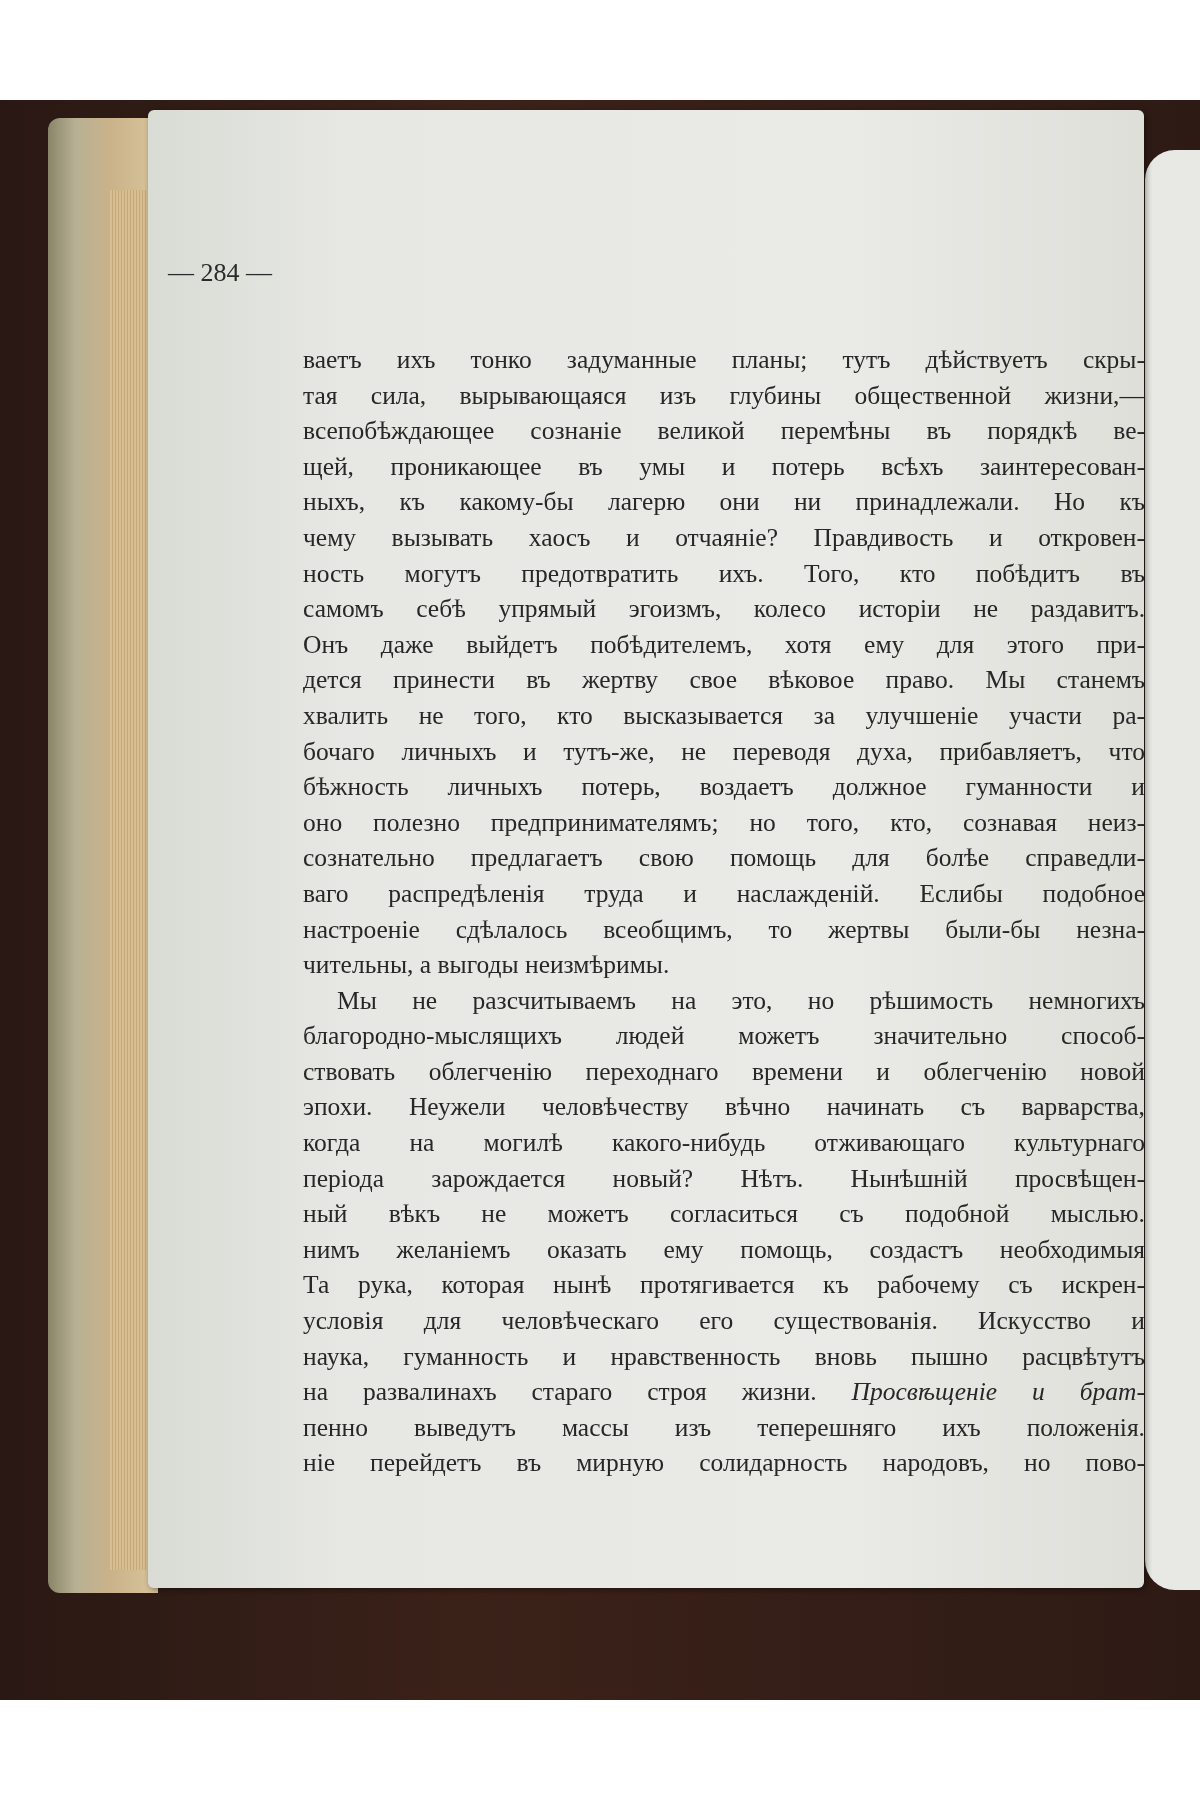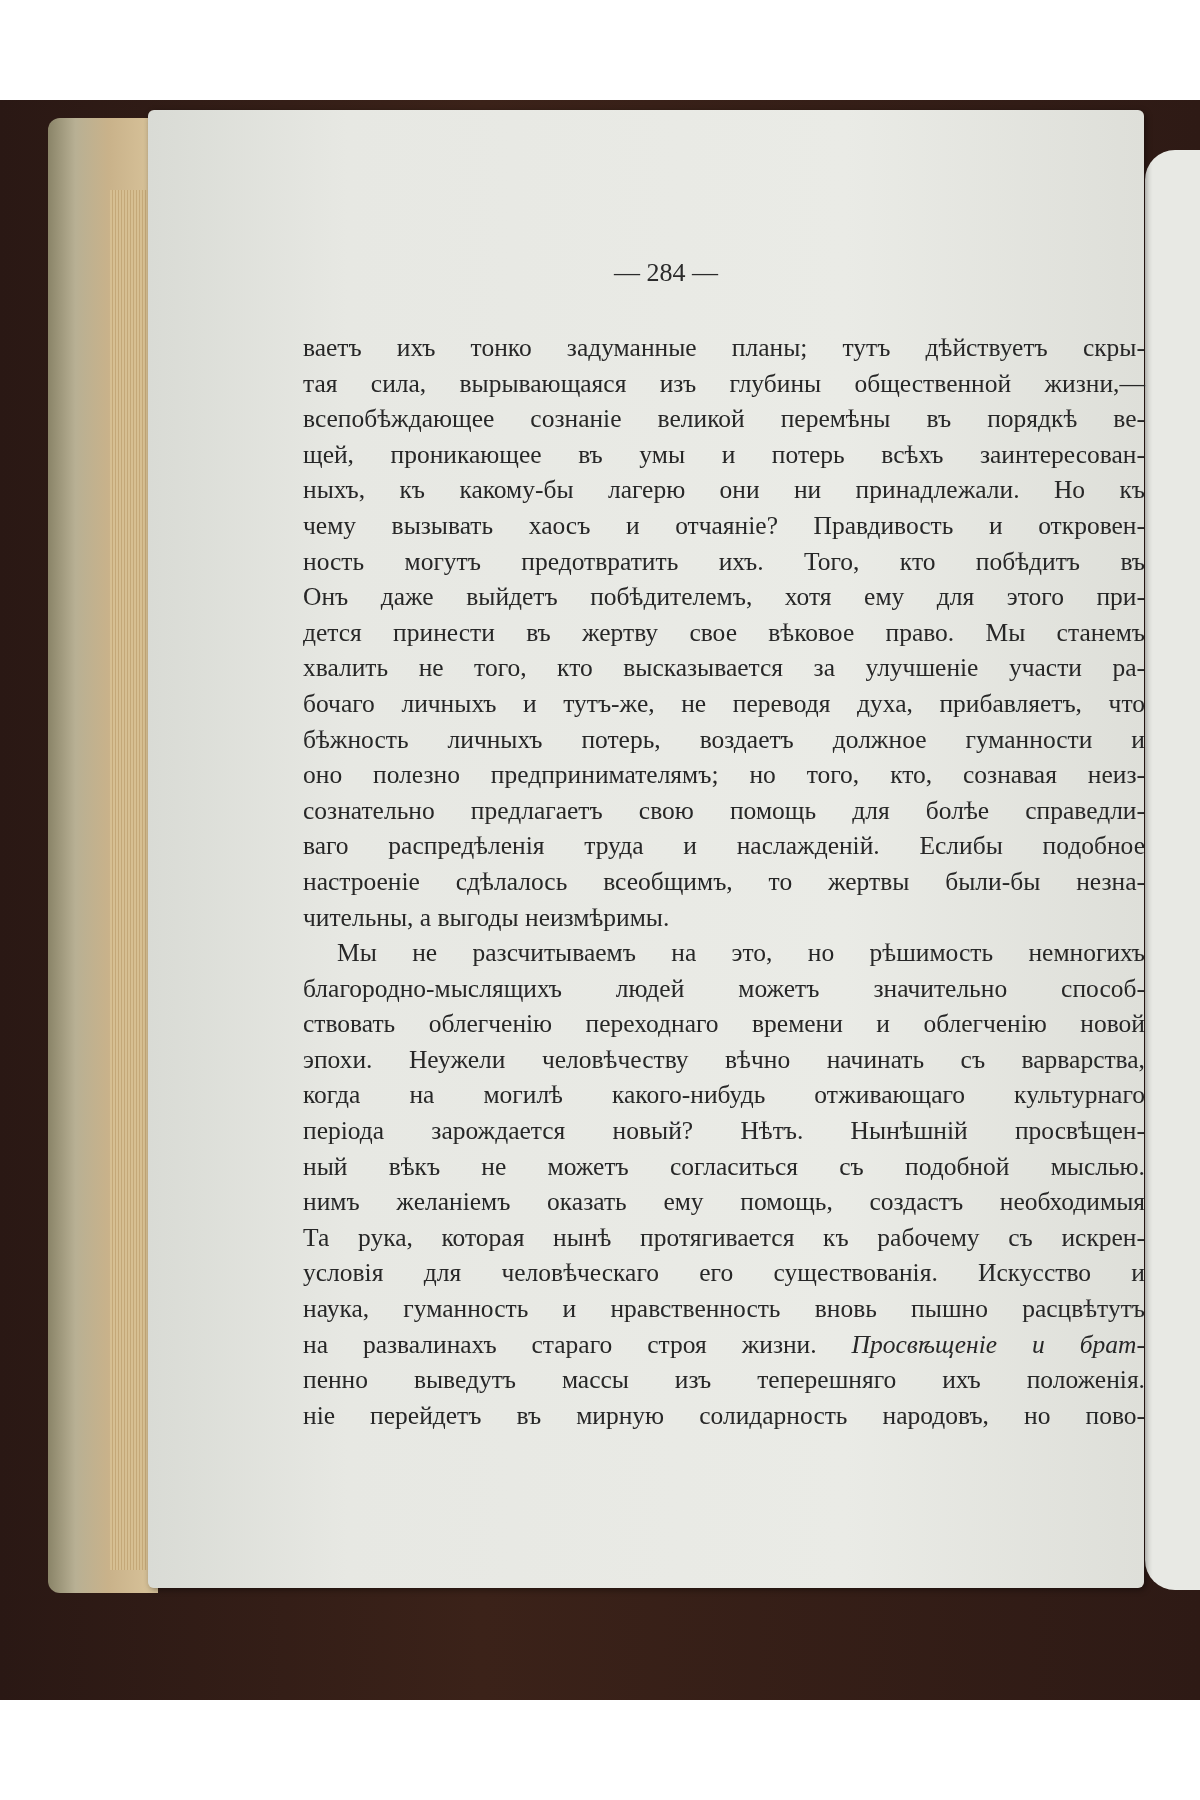--- a/index.html
+++ b/index.html
@@ -26,26 +26,26 @@
     background: linear-gradient(90deg,#d9dbd5 0%,#e7e8e3 20%,#eaebe6 70%,#dedfd9 100%);
     border-radius:6px;
     box-shadow: 2px 2px 6px rgba(0,0,0,0.4);
   }
   .right-page {
     position:absolute; left:1145px; top:150px; width:60px; height:1440px;
     background:#e8e9e4;
     border-radius:30px 0 0 30px;
   }
   .page-number {
-    position:absolute; left:0; width:100%; top:148px; text-align:center;
+    position:absolute; left:0; width:100%; top:148px; 
     font-family:"Liberation Serif", serif; font-size:26px; color:#2b2b2b;
     padding-left:20px;
   }
   .text-block {
-    position:absolute; left:155px; top:220px; width:842px;
+    position:absolute; left:155px; top:232px; width:842px;
     font-family:"Liberation Serif", serif; font-size:25.5px; line-height:35.6px;
     color:#272727;
   }
   .line {
     display:block; white-space:nowrap; text-align:justify; text-align-last:justify;
   }
   .line.last { text-align-last:left; }
   .line.indent { padding-left:34px; }
   .italic { font-style:italic; }
 </style>
@@ -62,20 +62,21 @@
 
   <div class="text-block">
     <div>
       <span class="line">ваетъ ихъ тонко задуманные планы; тутъ дѣйствуетъ скры-</span>
       <span class="line">тая сила, вырывающаяся изъ глубины общественной жизни,—</span>
       <span class="line">всепобѣждающее сознаніе великой перемѣны въ порядкѣ ве-</span>
       <span class="line">щей, проникающее въ умы и потерь всѣхъ заинтересован-</span>
       <span class="line">ныхъ, къ какому-бы лагерю они ни принадлежали. Но къ</span>
       <span class="line">чему вызывать хаосъ и отчаяніе? Правдивость и откровен-</span>
       <span class="line">ность могутъ предотвратить ихъ. Того, кто побѣдитъ въ</span>
+      <span class="line">самомъ себѣ упрямый эгоизмъ, колесо исторіи не раздавитъ.</span>
       <span class="line">Онъ даже выйдетъ побѣдителемъ, хотя ему для этого при-</span>
       <span class="line">дется принести въ жертву свое вѣковое право. Мы станемъ</span>
       <span class="line">хвалить не того, кто высказывается за улучшеніе участи ра-</span>
       <span class="line">бочаго личныхъ и тутъ-же, не переводя духа, прибавляетъ, что</span>
       <span class="line">бѣжность личныхъ потерь, воздаетъ должное гуманности и</span>
       <span class="line">оно полезно предпринимателямъ; но того, кто, сознавая неиз-</span>
       <span class="line">сознательно предлагаетъ свою помощь для болѣе справедли-</span>
       <span class="line">ваго распредѣленія труда и наслажденій. Еслибы подобное</span>
       <span class="line">настроеніе сдѣлалось всеобщимъ, то жертвы были-бы незна-</span>
       <span class="line last">чительны, а выгоды неизмѣримы.</span>

